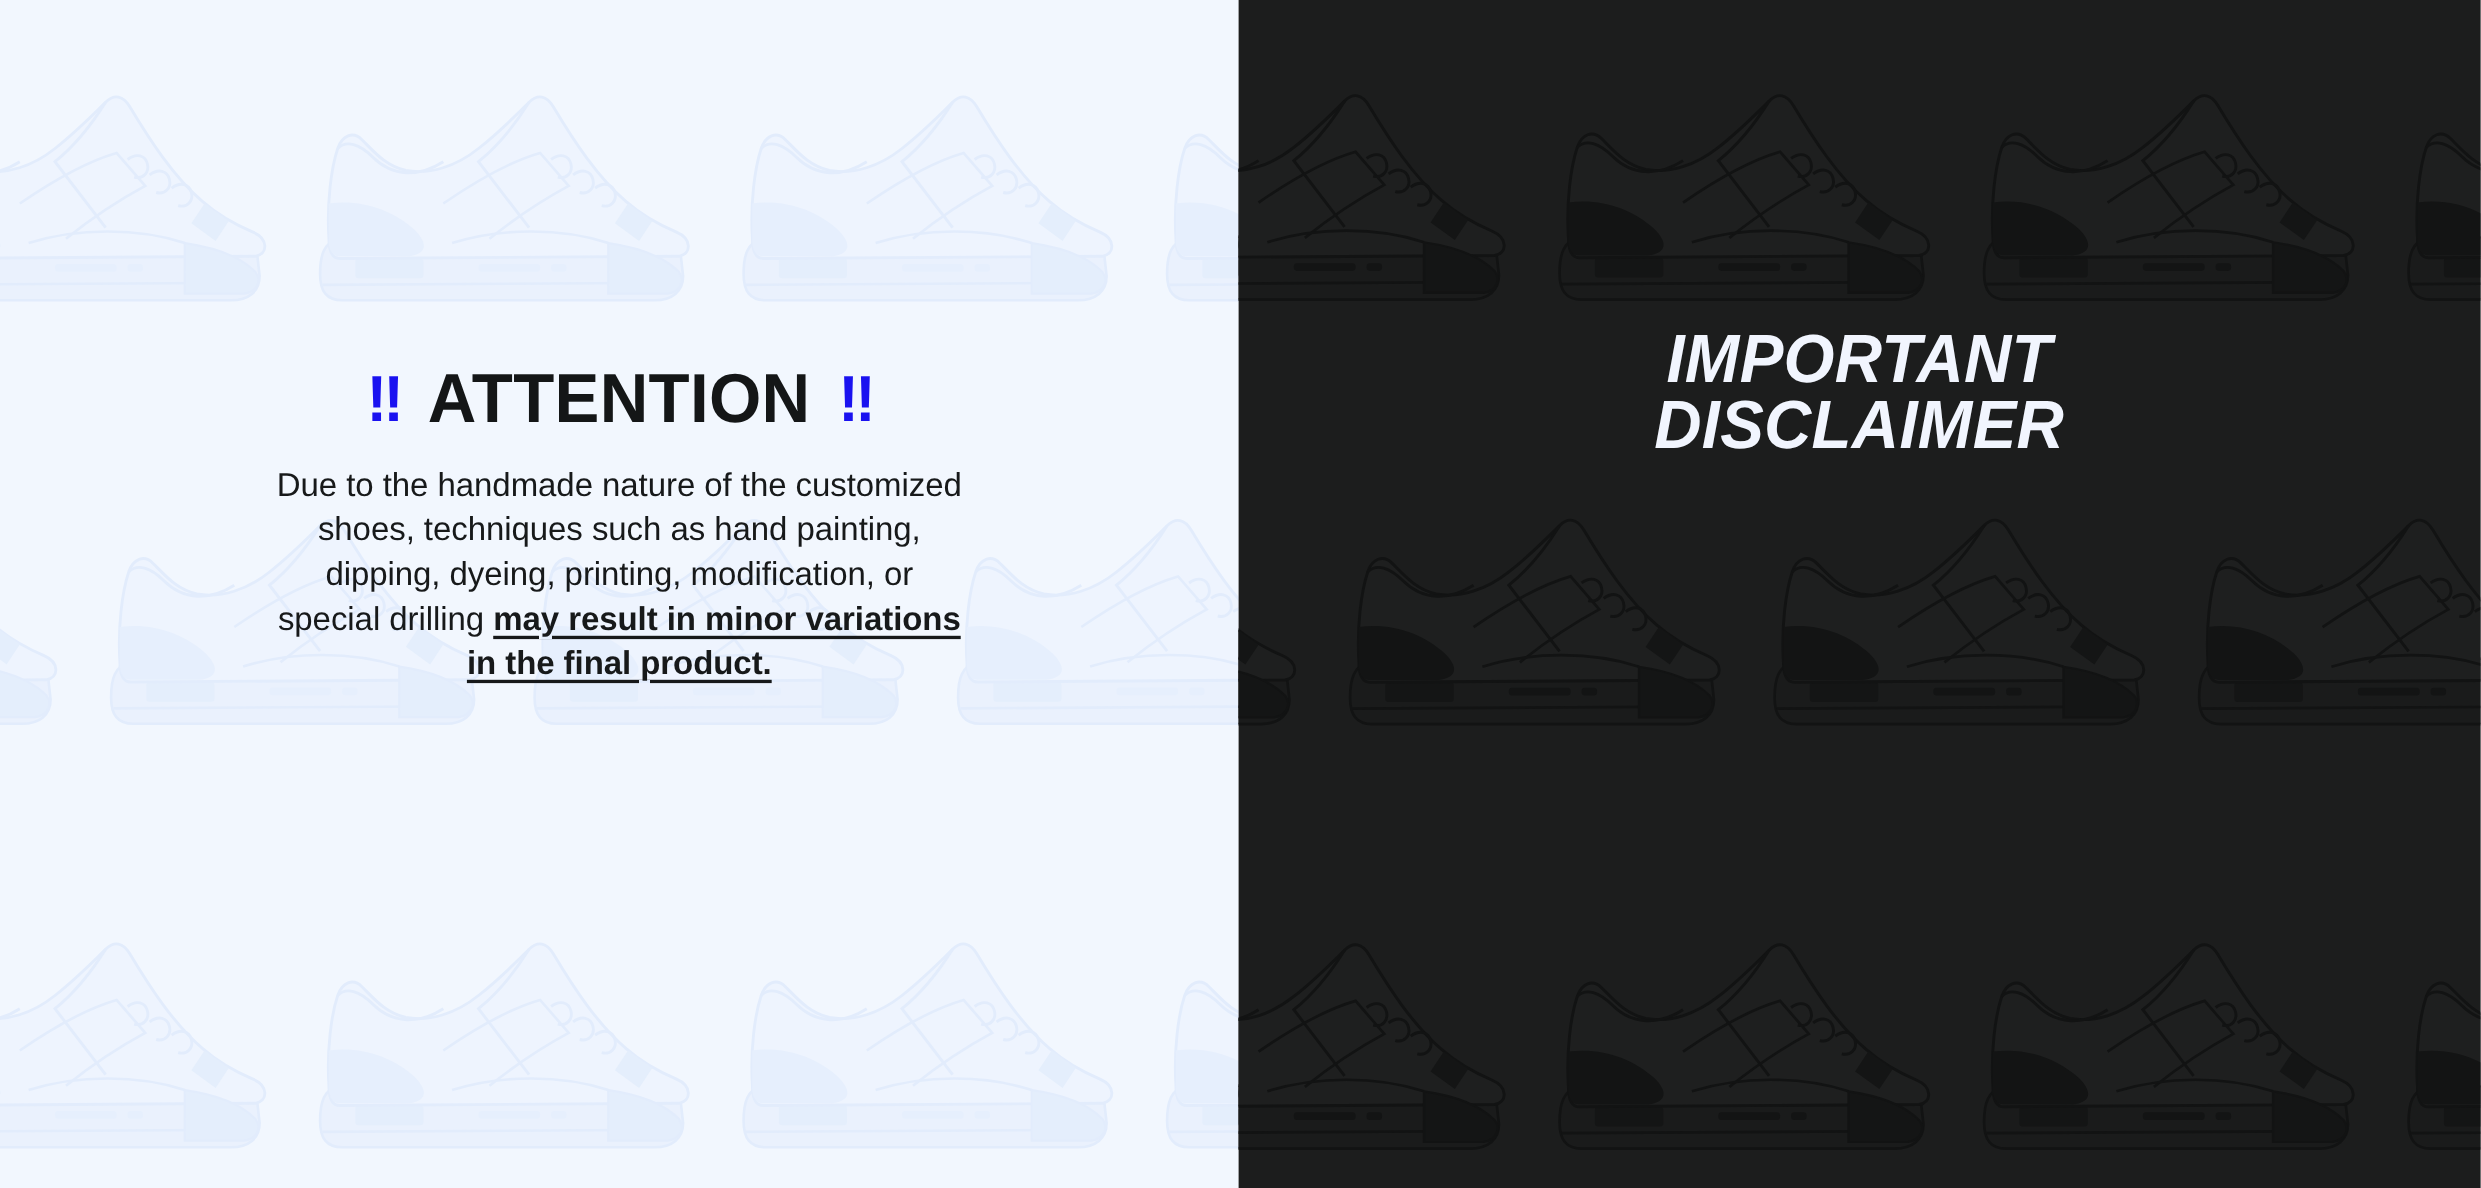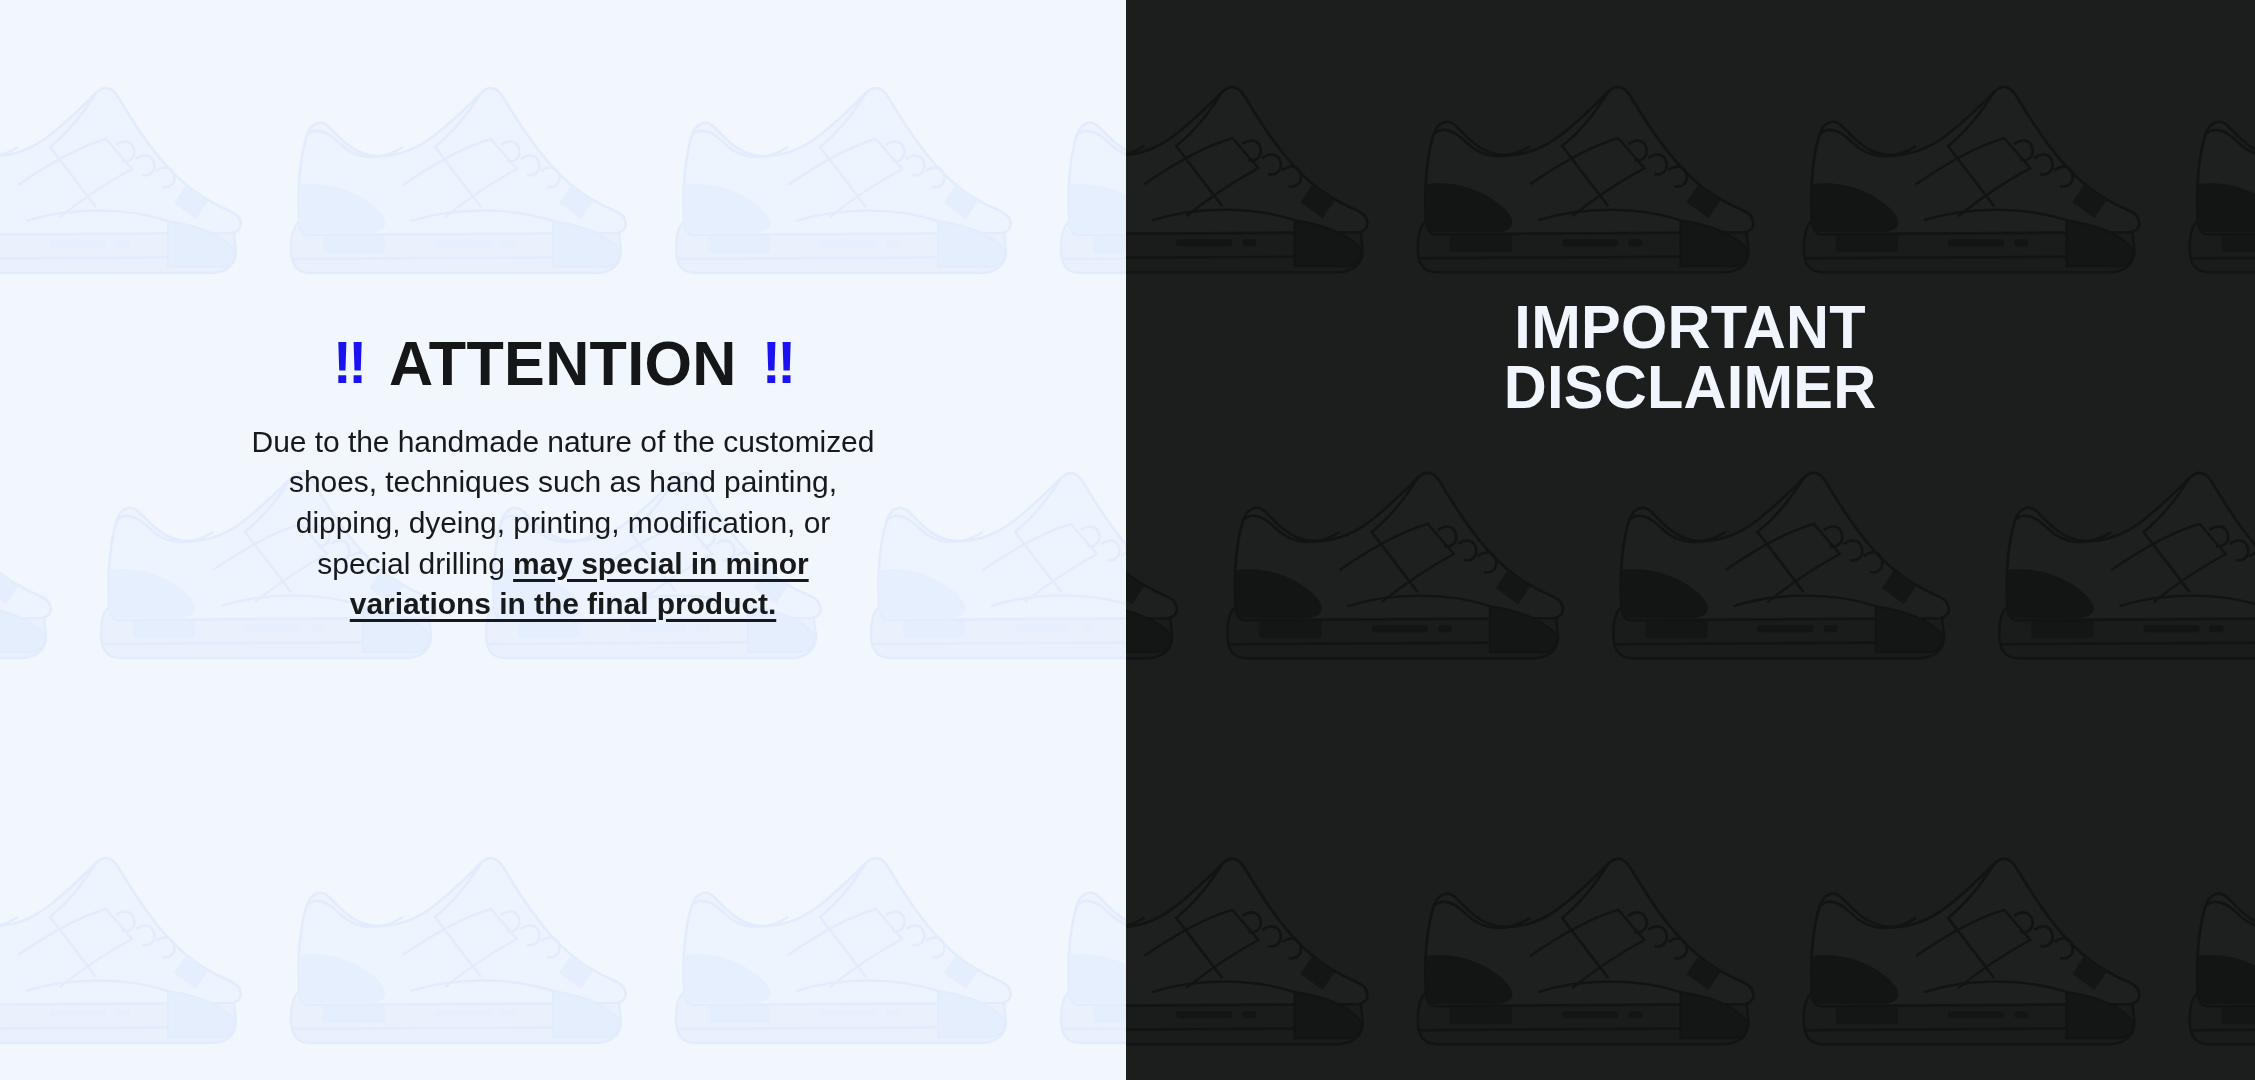--- a/index.html
+++ b/index.html
@@ -21,20 +21,21 @@
     width:1126px; height:1080px;
     background:#f2f7fe;
     overflow:hidden;
   }
   
   .panel-dark {
     position:relative;
     width:1129px; height:1080px;
     background:#1c1d1d;
     overflow:hidden;
+    font-style:italic;
   }
 
   
   .pattern {
     position:absolute;
     top:-120px; left:-40px;
     width:calc(100% + 120px);
     height:calc(100% + 240px);
     pointer-events:none;
   }
@@ -186,21 +187,21 @@
         <use href="#sneakerL" x="905" y="1370"></use>
       </svg>
     </div>
 
     <div class="content content-left">
       <h1 class="heading heading-left">
         <span class="bangs">‼</span>
         <span>ATTENTION</span>
         <span class="bangs">‼</span>
       </h1>
-      <p class="body-copy body-left"><span>Due to the handmade nature of the customized shoes, techniques such as hand painting, dipping, dyeing, printing, modification, or special drilling </span><span class="u">may special in minor variations in the final product.</span></p>
+      <p class="body-copy body-left"><span>Due to the handmade nature of the customized shoes, techniques such as hand painting, dipping, dyeing, printing, modification, or special drilling </span><span class="u">may result in minor variations in the final product.</span></p>
     </div>
   </section>
 
   <section class="panel-dark">
 
     <div class="pattern">
       <svg viewBox="0 0 1246 1440" preserveAspectRatio="xMidYMid slice" aria-hidden="true">
         <defs>
           <g id="sneakerD">
             <path d="M6 214 C6 196 10 186 22 182 L300 178 C318 178 330 186 334 198 L336 216 C336 230 326 238 310 238 L26 238 C12 238 6 230 6 214 Z" fill="#1a1b1b" stroke="#121313" stroke-width="2.4"></path>

